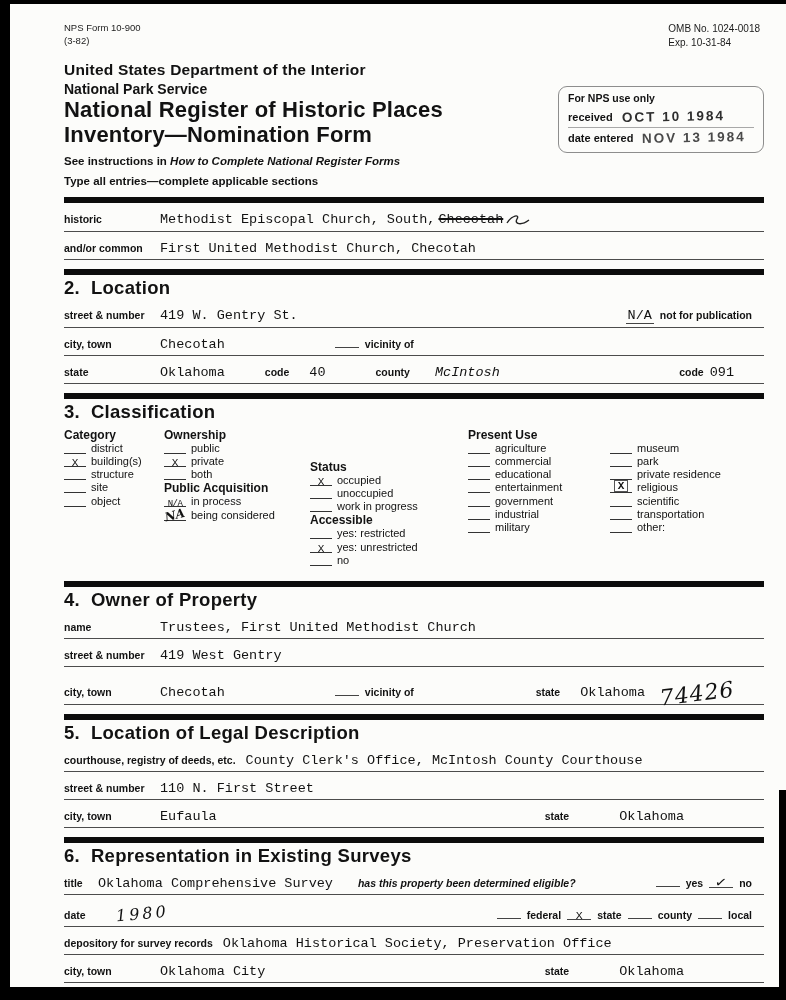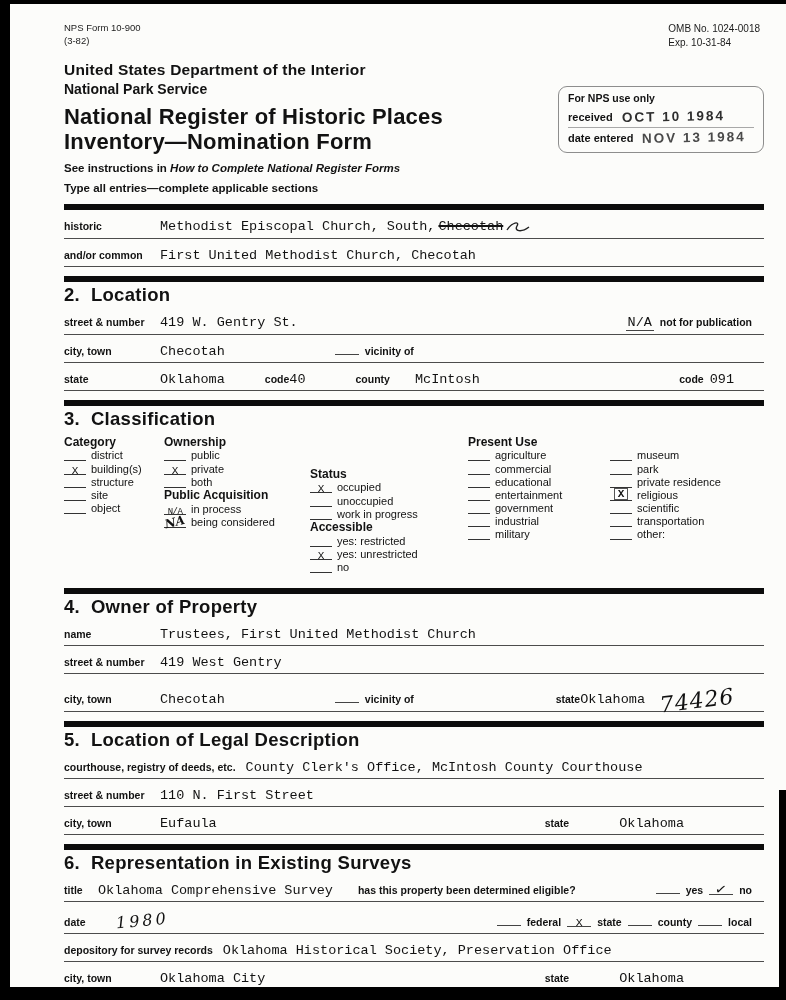--- a/index.html
+++ b/index.html
@@ -14,21 +14,21 @@
   .edge-bottom { bottom:0; left:0; width:100%; height:13px; }
   .edge-right-low { right:0; bottom:0; width:7px; height:210px; }
 
   .content { position:relative; padding:22px 22px 0 64px; }
 
   .meta-row { display:flex; justify-content:space-between; font-size:9.5px; line-height:1.35; color:#1c1c1c; }
   .meta-right { text-align:left; margin-right:4px; font-size:10px; }
 
   .hdr-dept { margin-top:12px; font-size:15.5px; font-weight:700; letter-spacing:0.2px; }
   .hdr-svc  { margin-top:2px; font-size:14px; font-weight:700; }
-  .hdr-title { margin-top:8px; font-size:22px; font-weight:700; line-height:1.13; letter-spacing:0.2px; width:470px; }
+  .hdr-title { margin-top:1px; font-size:22px; font-weight:700; line-height:1.13; letter-spacing:0.2px; width:470px; }
   .hdr-instr { margin-top:6px; font-size:11.5px; font-weight:700; line-height:1.22; }
   .hdr-instr .doc { font-style:italic; }
 
   
   .npsbox { position:absolute; top:86px; left:558px; width:206px; border:1.5px solid #8d8d8d; border-radius:9px; padding:5px 9px 4px; z-index:2; }
   .nb-head { font-size:10.5px; font-weight:700; margin-bottom:3px; }
   .nb-row { display:flex; align-items:baseline; gap:9px; border-bottom:1px solid #a8a8a8; padding:2px 0 3px; }
   .nb-row:last-child { border-bottom:none; }
   .nb-label { font-size:11px; font-weight:700; white-space:nowrap;text-align:center; }
   .stamp { font-weight:700; font-size:13.5px; letter-spacing:2px; color:#2e2e2e; white-space:nowrap; transform:rotate(-1deg); display:inline-block; }
@@ -41,40 +41,40 @@
   
   .frow { display:flex; align-items:baseline; border-bottom:1.3px solid #4c4c4c; margin-top:9px; padding-bottom:3px; min-height:17px; }
   .flabel { font-size:10.5px; font-weight:700; white-space:nowrap; min-width:96px; }
   .flabel.inlinelab { min-width:0; }
   .flabel.w30 { min-width:34px; }
   .flabel.wauto { min-width:0; margin-right:10px; }
   .fvalue { font-family:"Liberation Mono","DejaVu Sans Mono",monospace; font-size:13.5px; white-space:nowrap; }
   .struck { text-decoration:line-through; text-decoration-thickness:1.5px; margin-left:3px; }
   .squiggle { margin-left:2px; align-self:center; }
   .mla { margin-left:auto; }
-  .ml20 { } .ml25 { margin-left:25px; } .ml40 { margin-left:40px; }
+  .ml20 { margin-left:20px; } .ml25 { margin-left:25px;font-style:italic; } .ml40 { margin-left:40px; }
   .ml50 { margin-left:50px; } .ml110 { margin-left:110px; }
   .mr12 { margin-right:12px; } .mr30 { margin-right:30px; } .mr80 { margin-right:80px; }
   .grp { display:inline-flex; align-items:baseline; gap:6px; }
   .blank { display:inline-block; width:24px; min-width:24px; border-bottom:1.2px solid #444; height:11px; text-align:center; line-height:10px; }
   .blank .bmark { font-family:"Liberation Mono","DejaVu Sans Mono",monospace; font-size:11.5px; }
   .na-underline { border-bottom:1.2px solid #444; padding:0 2px; }
 
   
   .hand { font-family:"DejaVu Serif", serif; font-style:italic; }
   .zip { font-size:22px; transform:rotate(-7deg) translateY(5px); display:inline-block; margin-left:14px; letter-spacing:1px; }
   .hand-date { font-size:16px; transform:rotate(-5deg); display:inline-block; letter-spacing:3px; margin-left:18px; }
   .check { font-size:14px; transform:rotate(10deg); display:inline-block; font-weight:700; font-family:"DejaVu Sans",sans-serif; }
 
   
   .classif { display:flex; margin-top:5px; padding-bottom:5px; }
   .ckcol.c1 { width:100px; } .ckcol.c2 { width:146px; } .ckcol.c3 { width:158px;margin-top:32px; }
   .ckcol.c4 { width:142px; } .ckcol.c5 { width:150px; }
   .ckhead { font-size:12px; font-weight:700; height:14px; }
-  .ck { display:flex; align-items:center; height:13.2px; }
+  .ck { display:flex; align-items:flex-start; height:13.2px; }
   .ckb { width:22px; min-width:22px; border-bottom:1.2px solid #333; text-align:center; height:12px; line-height:11px; margin-right:5px; }
   .ckmark { font-family:"Liberation Mono","DejaVu Sans Mono",monospace; font-size:11px; }
   .ckmark.typed-na { font-size:9px; letter-spacing:-0.5px; }
   .ckmark.hand-na { font-family:"DejaVu Serif",serif; font-style:italic; font-weight:700; font-size:12px; display:inline-block; transform:rotate(-14deg) translateY(-1px); }
   .ckmark.x-boxed { display:inline-block; border:1.1px solid #555; padding:0 2.5px; font-weight:700; transform:translateY(-3px); background:#fff; line-height:10px; font-size:11px; }
   .cklabel { font-size:11px; white-space:nowrap; }
 </style>
 </head>
 <body>
 

